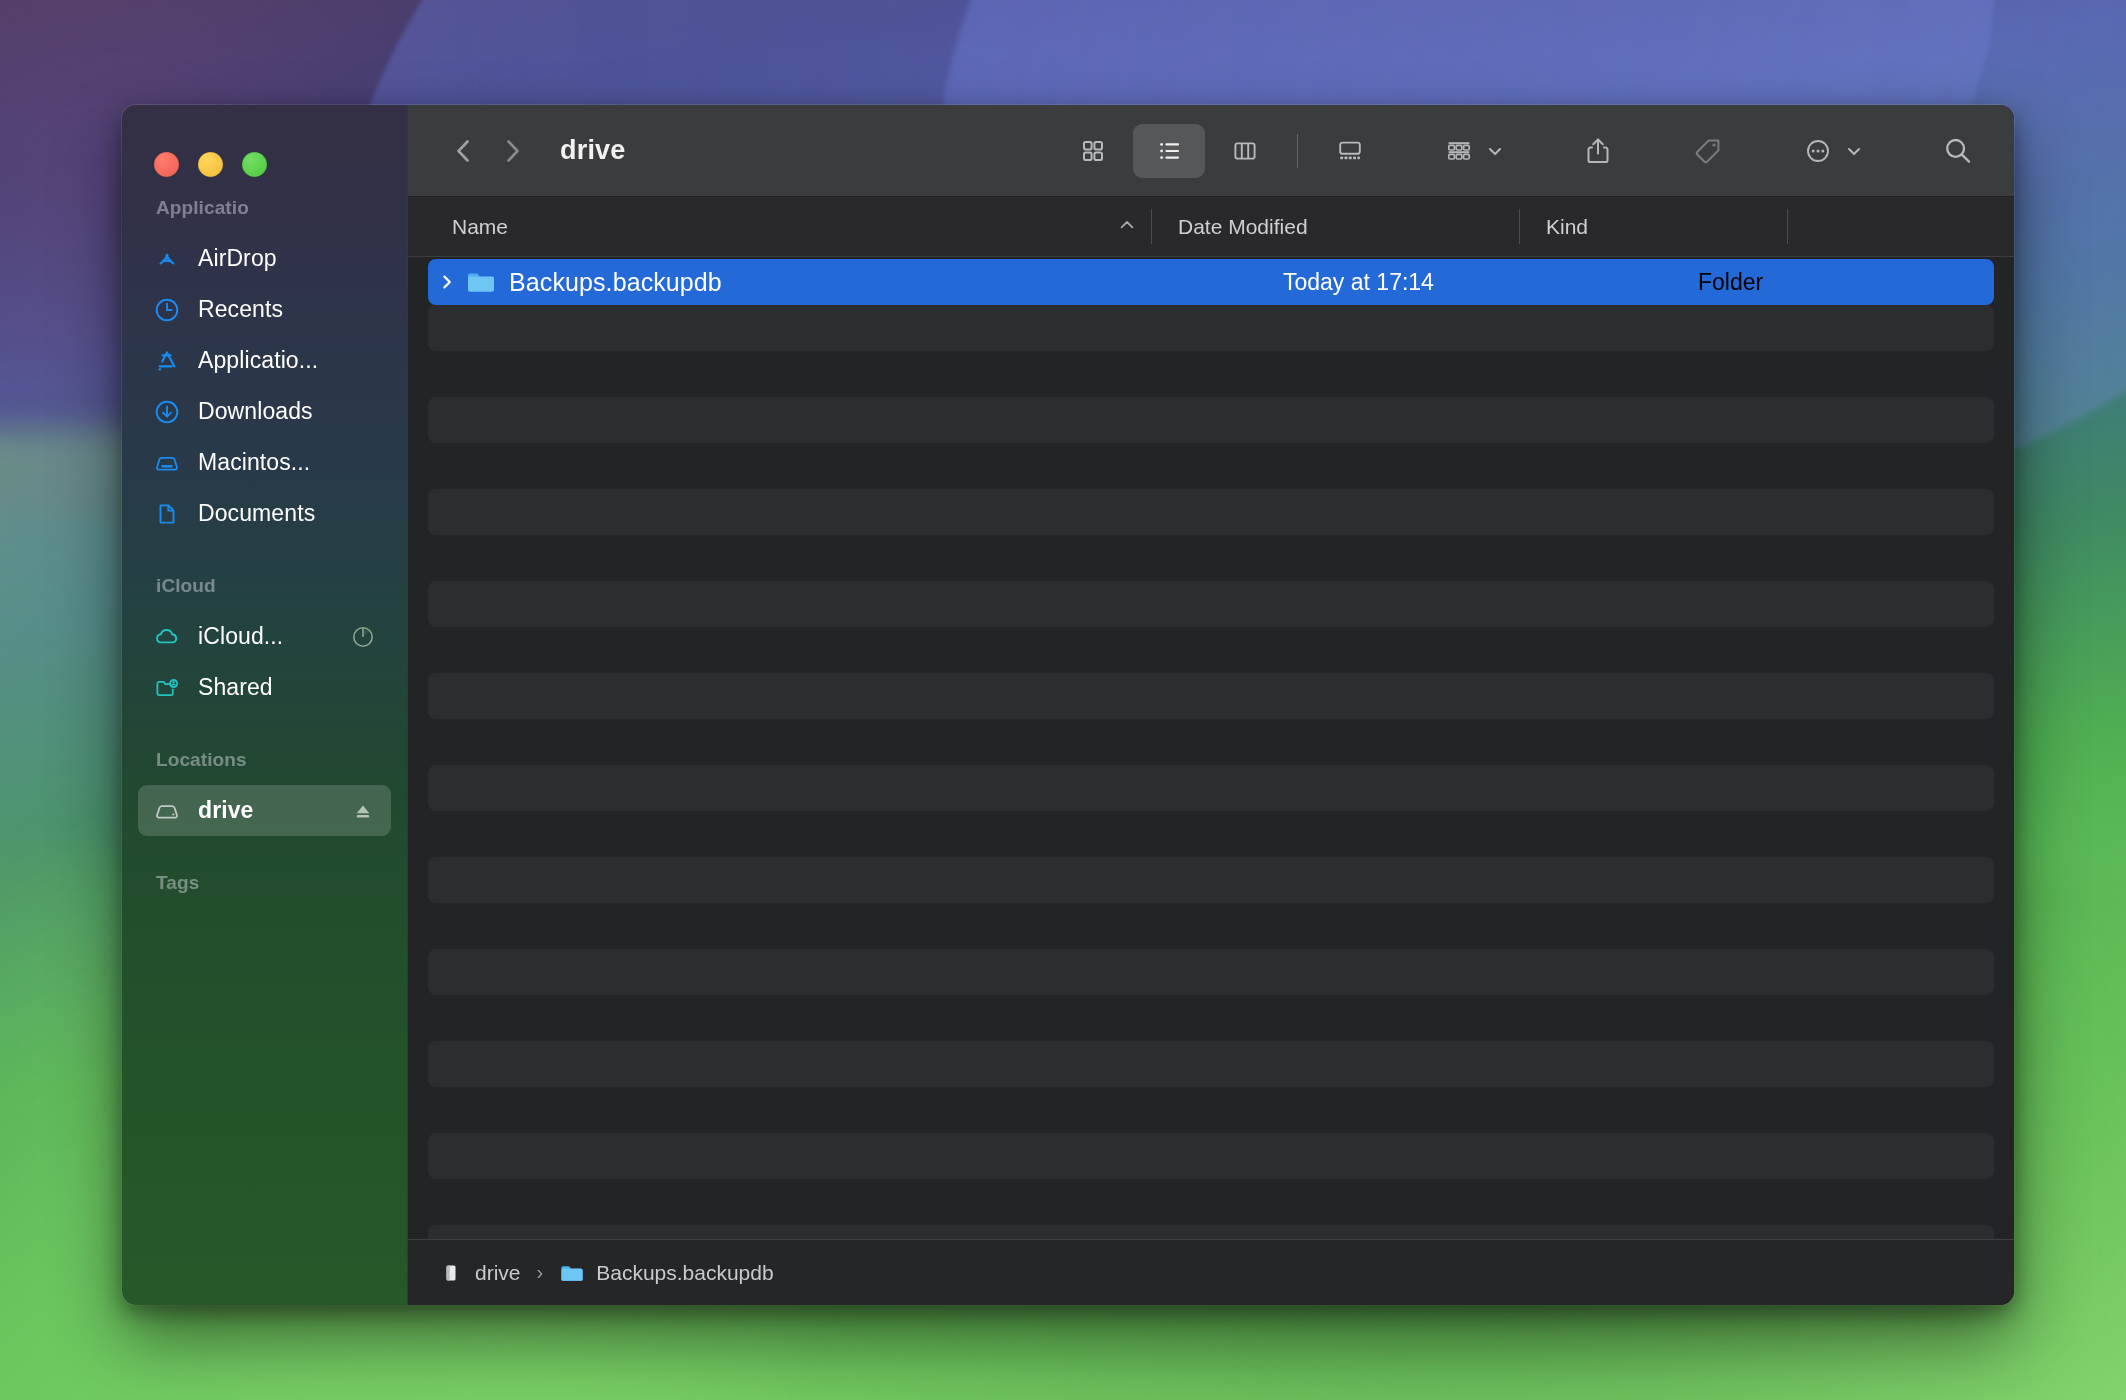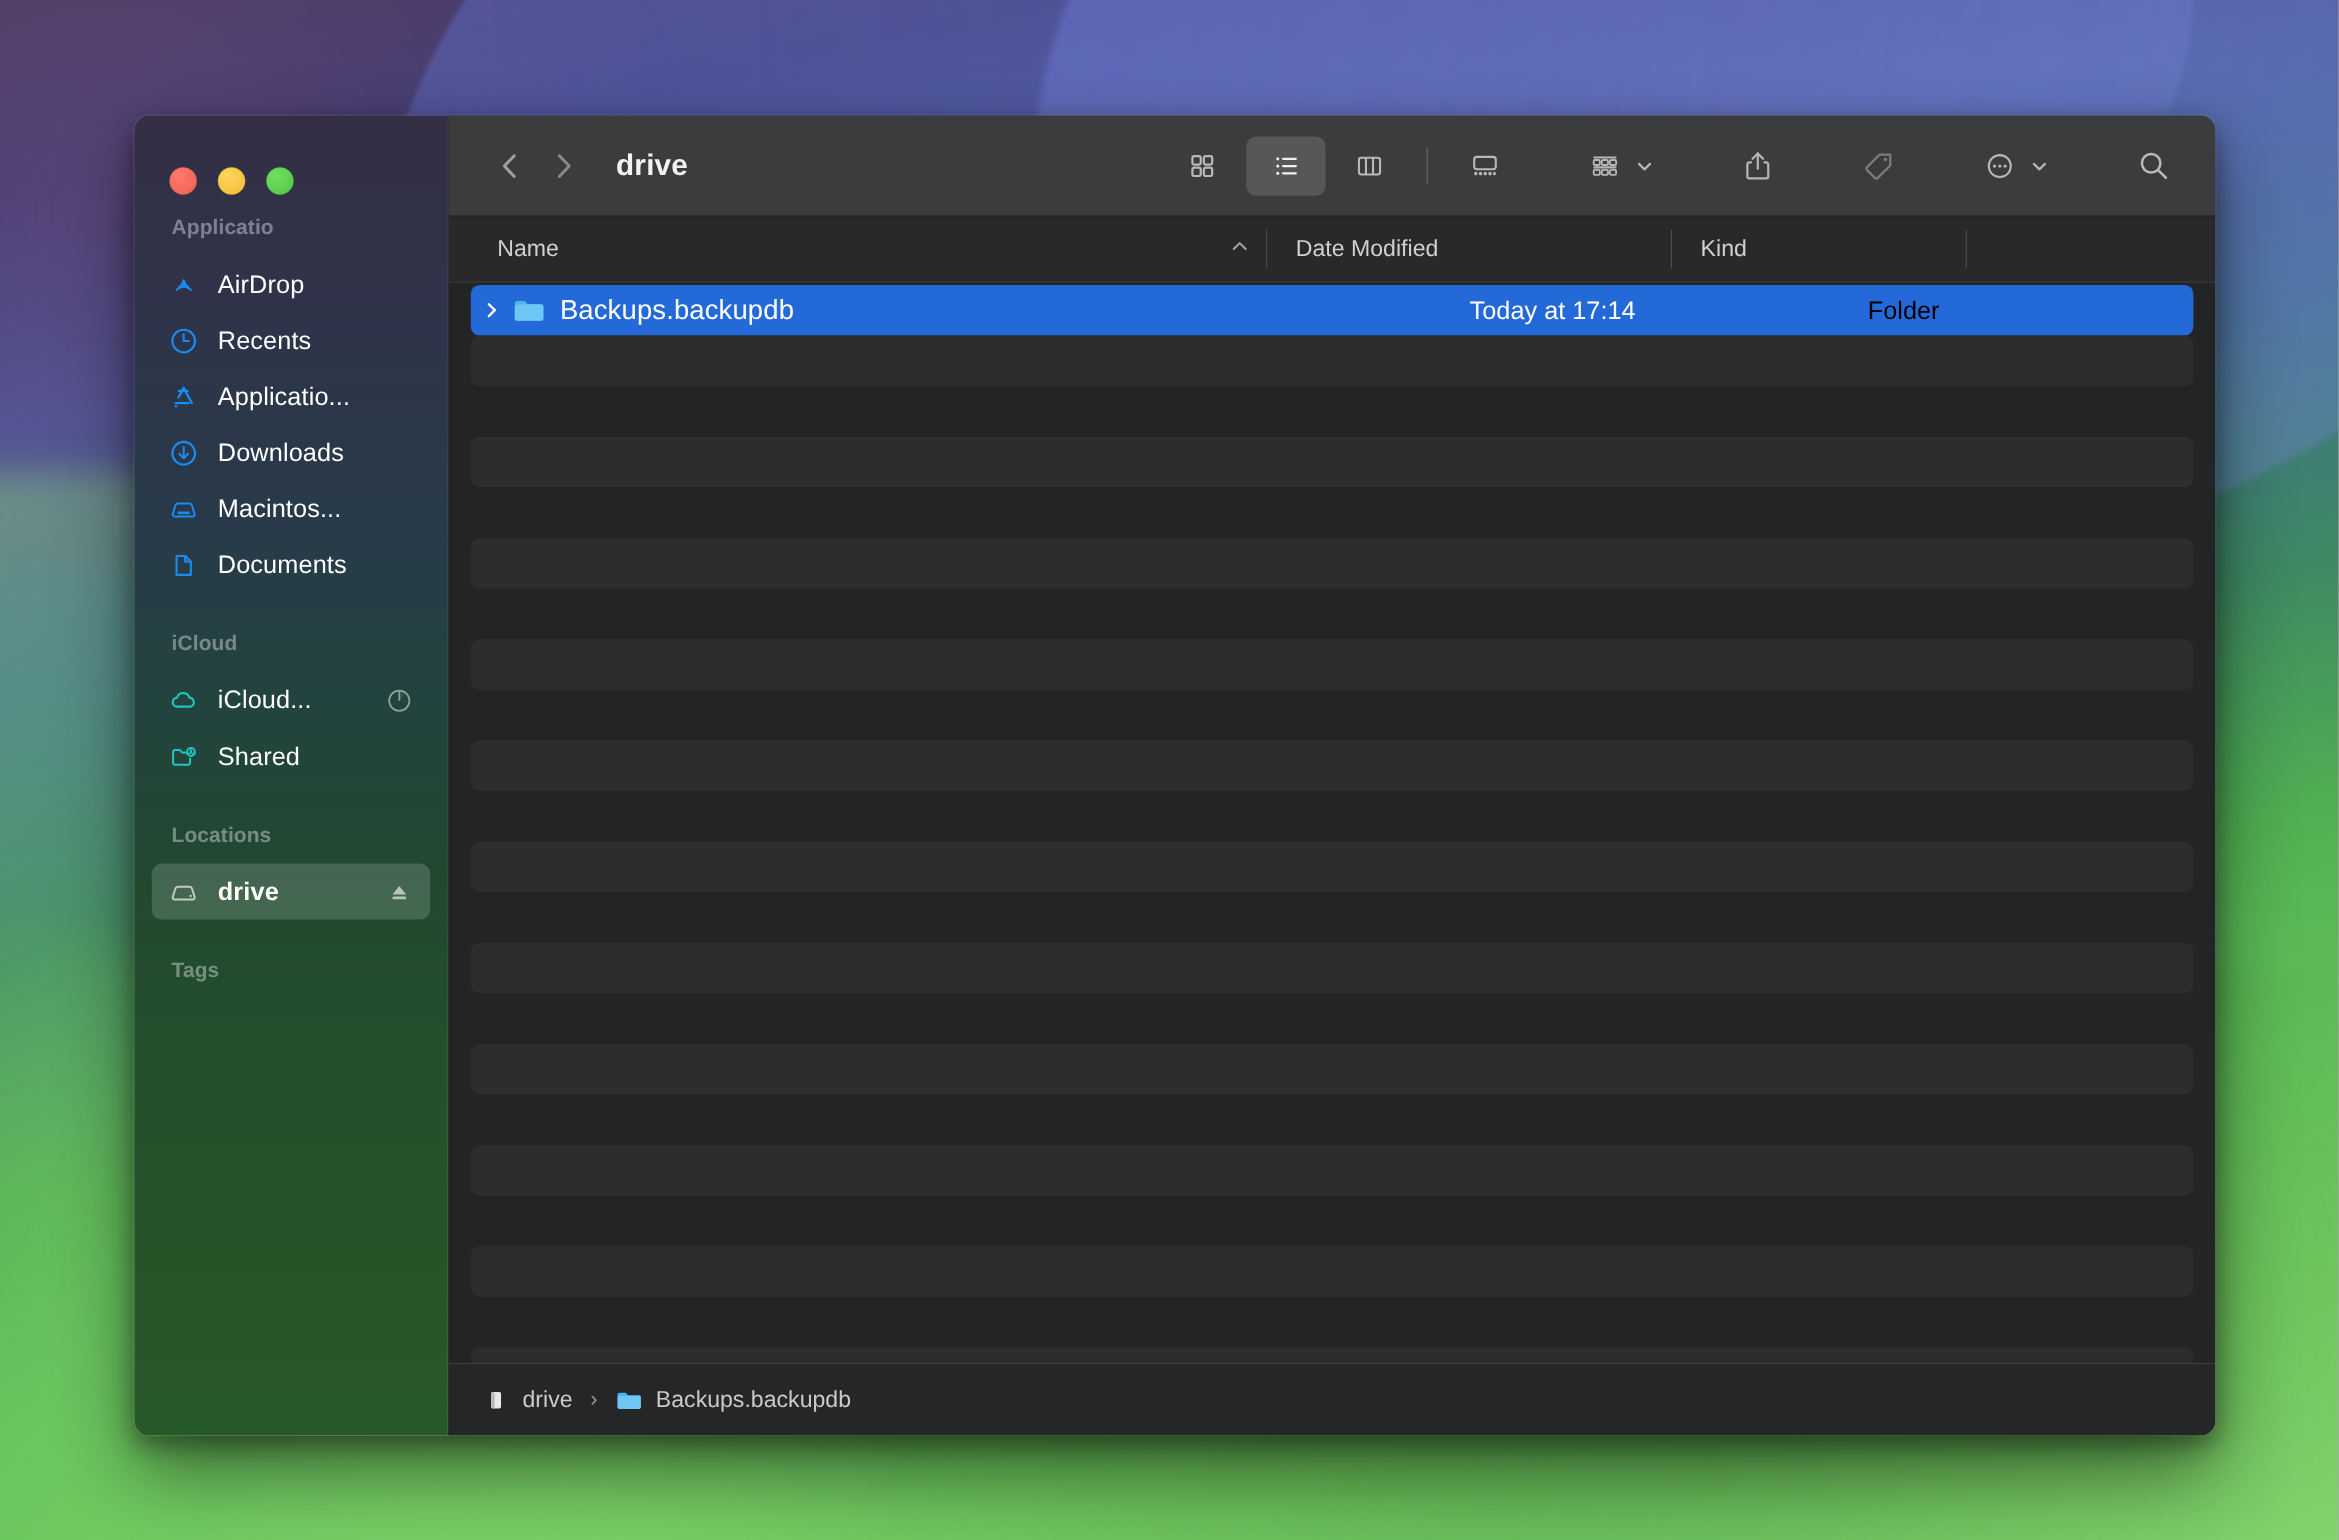--- a/index.html
+++ b/index.html
@@ -314,21 +314,21 @@
     justify-content: center;
     margin-right: 11px;
   }
   .cell-name {
     font-size: 25px;
     color: #ffffff;
     letter-spacing: 0.1px;
   }
   .cell-date {
     position: absolute;
-    left: 908px;
+    left: 855px;
     font-size: 23px;
     color: #ffffff;
   }
   .cell-kind {
     position: absolute;
     left: 1270px;
     font-size: 23px;
     color: #000000;
   }
 

